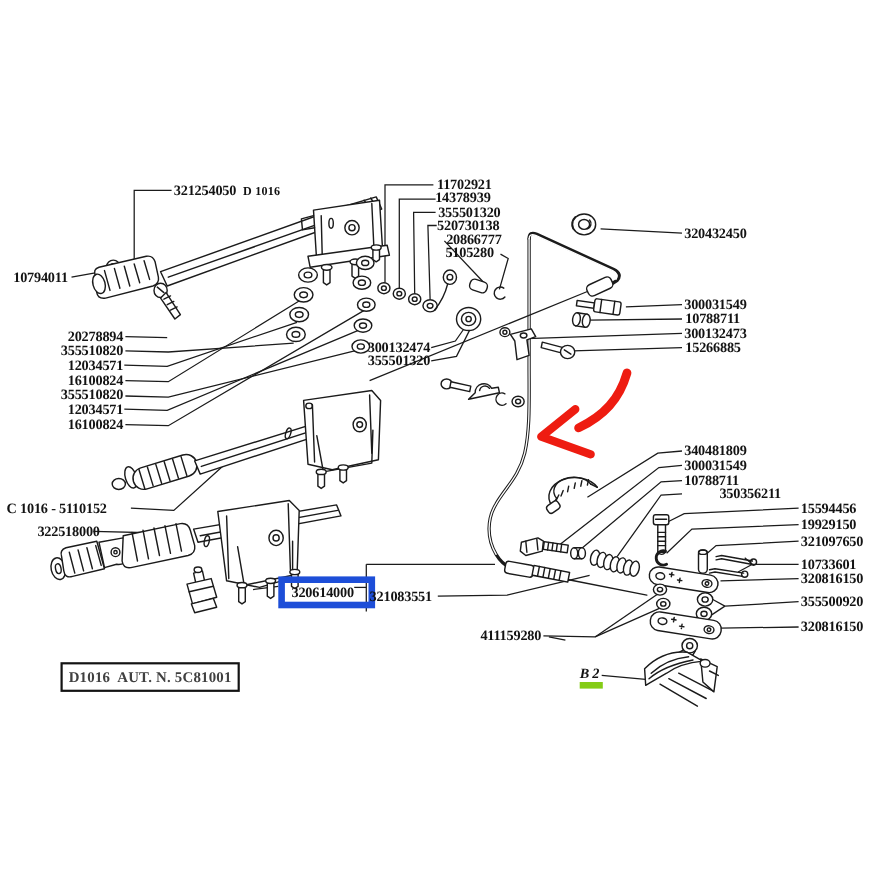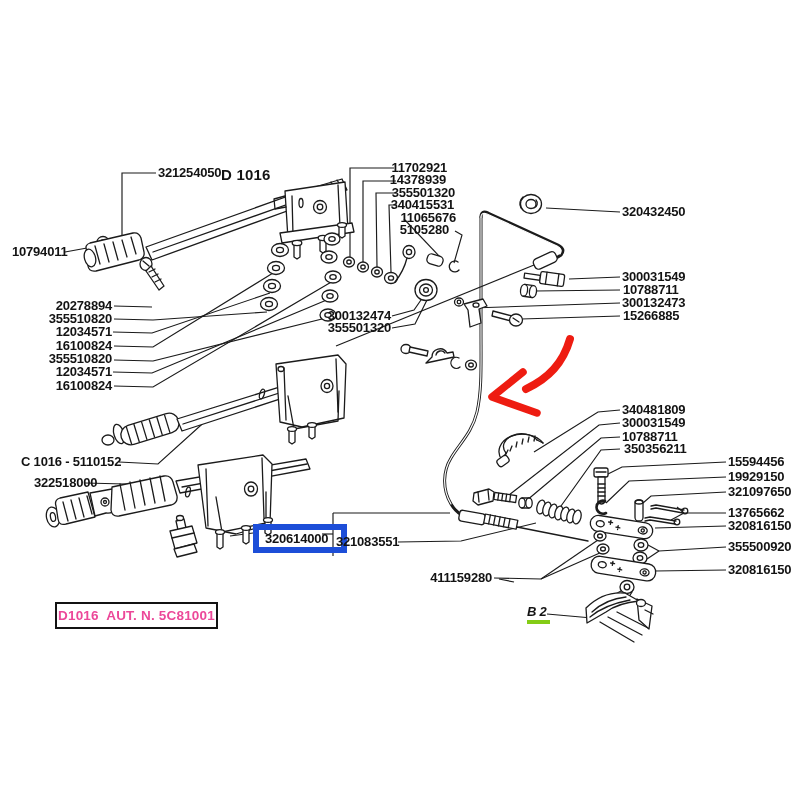--- a/index.html
+++ b/index.html
@@ -1,26 +1,26 @@
 <!DOCTYPE html>
 <html><head>
 <meta charset="utf-8">
 <style>
   html,body{margin:0;padding:0;background:#fff}
   .stage{position:relative;width:800px;height:800px;background:#fff;
-         font-family:Liberation Sans, sans-serif;overflow:hidden}
+         font-family:Liberation Serif, serif;overflow:hidden}
   .stage svg{position:absolute;left:0;top:0}
   .lbl{position:absolute;font-size:13px;font-weight:700;color:#131313;
        white-space:nowrap;letter-spacing:-0.2px;line-height:15px}
-  .lbl.small{font-size:15px;letter-spacing:0.2px}
+  .lbl.small{font-size:11px;letter-spacing:0.2px}
   .lbl.boxed{border:6px solid #1d4ed8;padding:1px 13px 1px 6px}
-  .lbl.emph{font-style:italic;border-bottom:4px solid #84cc16;padding:0 3px 1px 0}
+  .lbl.emph{font-style:italic;border-bottom:6px solid #84cc16;padding:0 3px 1px 0}
   .footer-box{position:absolute;left:55px;top:602px;width:159px;height:23px;
        border:2px solid #131313;display:flex;align-items:center;justify-content:center;
-       font-size:13.5px;font-weight:700;letter-spacing:0.2px;color:#ec4899;white-space:pre}
+       font-size:13.5px;font-weight:700;letter-spacing:0.2px;color:#404040;white-space:pre}
   .ld{fill:none;stroke:#1b1b1b;stroke-width:1.15}
   .s{fill:none;stroke:#1b1b1b;stroke-width:1.3;stroke-linecap:round;stroke-linejoin:round}
   .wf{fill:#fff;stroke:#1b1b1b;stroke-width:1.3;stroke-linejoin:round}
   .cab{fill:none;stroke:#1b1b1b;stroke-width:3;stroke-linecap:round}
   .cabw{fill:none;stroke:#fff;stroke-width:1.2;stroke-linecap:round}
   .red{fill:none;stroke:#ee1c11;stroke-linecap:round;stroke-linejoin:round}
 </style>
 </head>
 <body>
 
@@ -346,42 +346,42 @@
 <div class="lbl" style="right:688px;top:298px">20278894</div>
 <div class="lbl" style="right:688px;top:311px">355510820</div>
 <div class="lbl" style="right:688px;top:324px">12034571</div>
 <div class="lbl" style="right:688px;top:338px">16100824</div>
 <div class="lbl" style="right:688px;top:351px">355510820</div>
 <div class="lbl" style="right:688px;top:364px">12034571</div>
 <div class="lbl" style="right:688px;top:378px">16100824</div>
 <div class="lbl" style="right:353px;top:160px">11702921</div>
 <div class="lbl" style="right:354px;top:172px">14378939</div>
 <div class="lbl" style="right:345px;top:185px">355501320</div>
-<div class="lbl" style="right:346px;top:197px">340415531</div>
-<div class="lbl" style="right:344px;top:210px">11065676</div>
+<div class="lbl" style="right:346px;top:197px">520730138</div>
+<div class="lbl" style="right:344px;top:210px">20866777</div>
 <div class="lbl" style="right:351px;top:222px">5105280</div>
 <div class="lbl" style="left:622px;top:204px">320432450</div>
 <div class="lbl" style="left:622px;top:269px">300031549</div>
 <div class="lbl" style="left:623px;top:282px">10788711</div>
 <div class="lbl" style="left:622px;top:295px">300132473</div>
 <div class="lbl" style="left:623px;top:308px">15266885</div>
 <div class="lbl" style="right:409px;top:308px">300132474</div>
 <div class="lbl" style="right:409px;top:320px">355501320</div>
 <div class="lbl" style="left:622px;top:402px">340481809</div>
 <div class="lbl" style="left:622px;top:415px">300031549</div>
 <div class="lbl" style="left:622px;top:429px">10788711</div>
-<div class="lbl" style="left:624px;top:441px">350356211</div>
+<div class="lbl" style="left:654px;top:441px">350356211</div>
 <div class="lbl" style="left:728px;top:454px">15594456</div>
 <div class="lbl" style="left:728px;top:469px">19929150</div>
 <div class="lbl" style="left:728px;top:484px">321097650</div>
-<div class="lbl" style="left:728px;top:505px">13765662</div>
+<div class="lbl" style="left:728px;top:505px">10733601</div>
 <div class="lbl" style="left:728px;top:518px">320816150</div>
 <div class="lbl" style="left:728px;top:539px">355500920</div>
 <div class="lbl" style="left:728px;top:562px">320816150</div>
-<div class="lbl" style="left:21px;top:454px">C 1016 - 5110152</div>
+<div class="lbl" style="left:6px;top:454px">C 1016 - 5110152</div>
 <div class="lbl" style="left:34px;top:475px">322518000</div>
 <div class="lbl boxed" style="left:253px;top:524px">320614000</div>
 <div class="lbl" style="left:336px;top:534px">321083551</div>
 <div class="lbl" style="right:308px;top:570px">411159280</div>
 <div class="lbl emph" style="left:527px;top:604px">B 2</div>
 
 <div class="footer-box">
   <span>D1016  AUT. N. 5C81001</span>
 </div>
 

